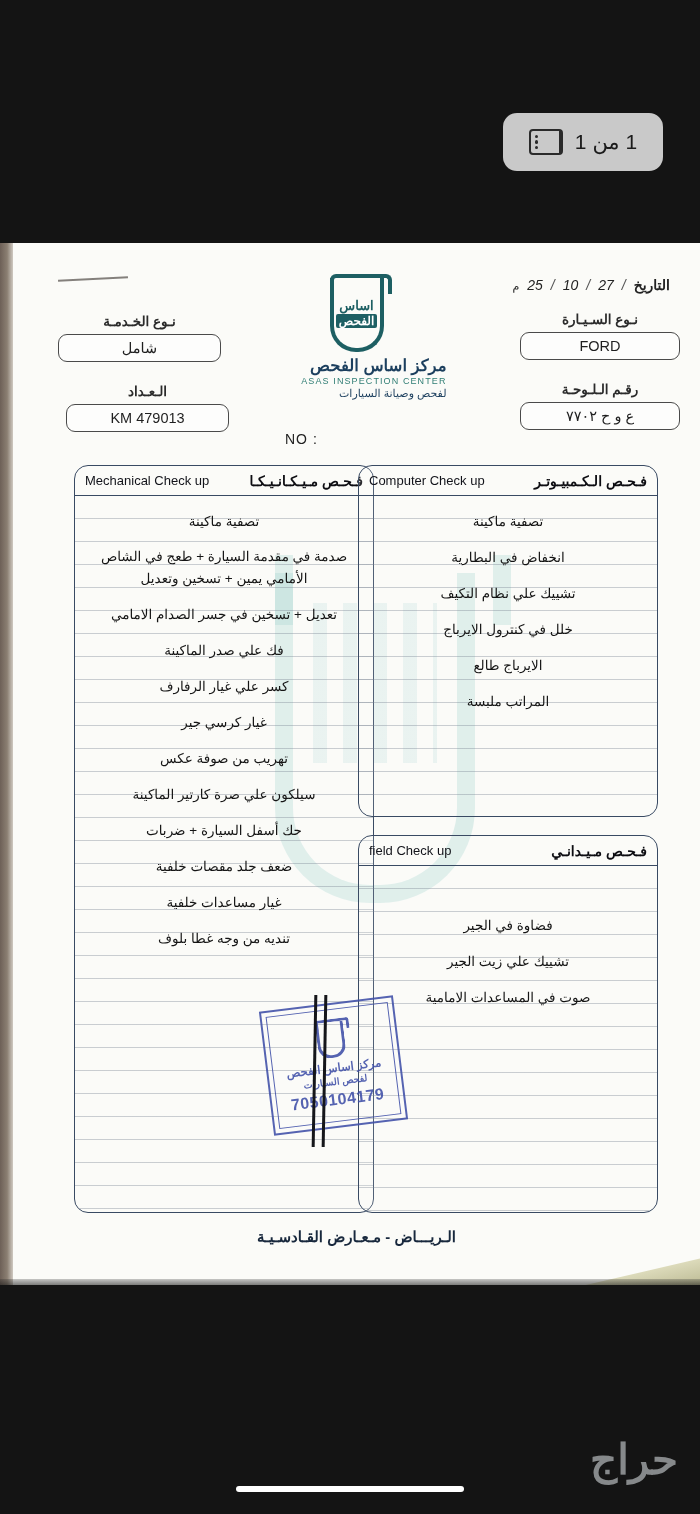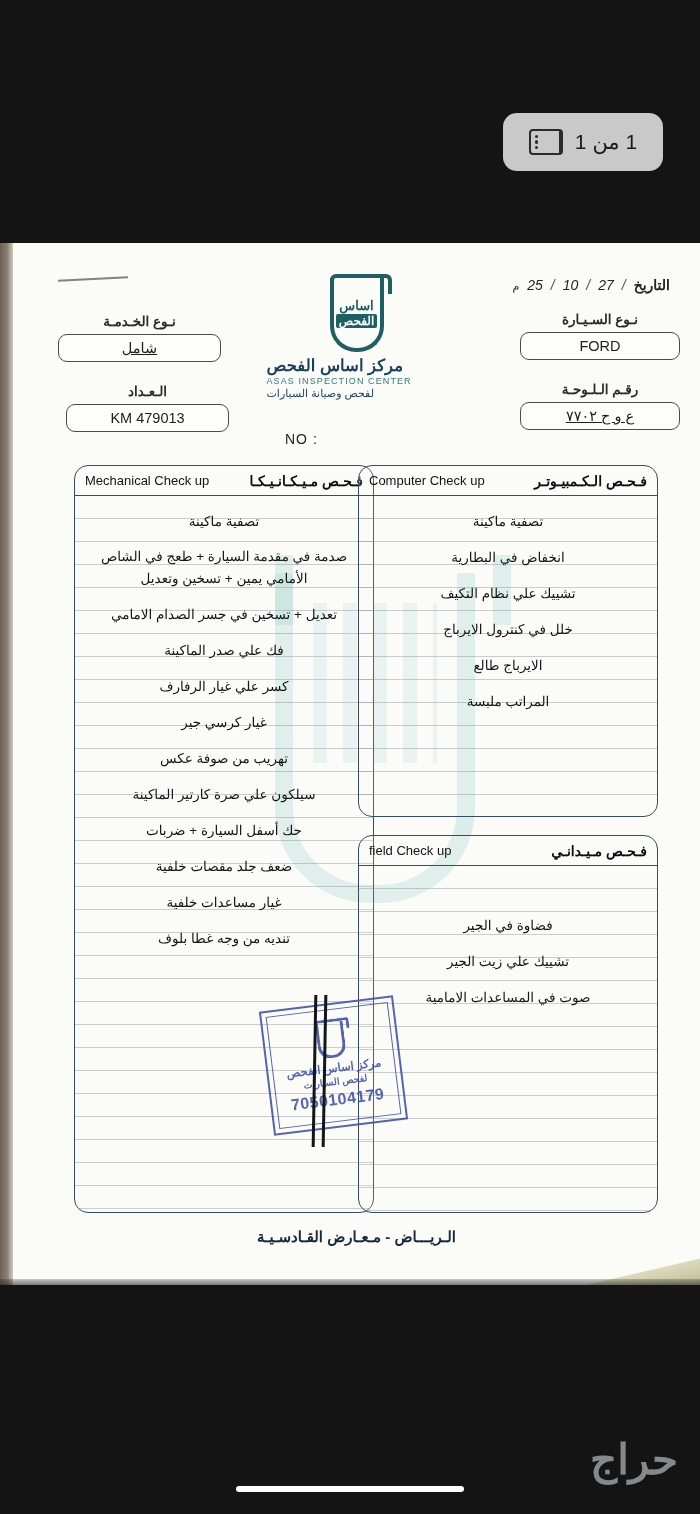--- a/index.html
+++ b/index.html
@@ -72,38 +72,38 @@
       rgba(150,205,200,.20) 0 14px, transparent 14px 30px);
   }
 
   
   .hdr-block { position:absolute; z-index:3; }
   .fld-label { text-align:center; font-size:13.5px; font-weight:700; color:#2b2b2b;
                direction:rtl; letter-spacing:2.5px; white-space:nowrap; }
   .fld-box { border:1.4px solid #4a4a4a; border-radius:9px; background:rgba(255,255,255,.55);
              height:28px; display:flex; align-items:center; justify-content:center;
              font-size:14.5px; color:#1f1f1f; margin-top:5px; }
-  .fld-box.rtl { direction:rtl; letter-spacing:2px;text-decoration:underline; }
+  .fld-box.rtl { direction:rtl; letter-spacing:2px; }
 
   #svc-block { left:45px; top:70px; width:163px; }
   #odo-block { left:53px; top:140px; width:163px; }
 
   #date-row { position:absolute; right:30px; top:34px; direction:rtl;
               display:flex; align-items:baseline; gap:8px; z-index:3;
               font-size:14px; color:#232323; }
   #date-row .d-label { font-weight:700; letter-spacing:1.5px; font-size:14px; }
   #date-row .d-sep { font-style:italic; color:#555; }
   #date-row .d-val { font-style:italic; }
   #date-row .d-suffix { font-size:11px; }
 
   #veh-block { right:20px; top:68px; width:160px; }
   #plate-block { right:20px; top:138px; width:160px; }
 
   #logo-wrap { position:absolute; left:50%; transform:translateX(-50%); top:35px;
-               width:180px; text-align:left; z-index:3; }
+               width:180px; text-align:right; z-index:3; }
   .logo-shield { width:54px; height:74px; margin:0 auto;
                  border:4px solid #1d5f63; border-top:none;
                  border-radius:0 0 26px 26px; position:relative; }
   .logo-shield::before { content:""; position:absolute; left:-4px; top:-4px;
                  width:54px; height:16px; border:4px solid #1d5f63; border-bottom:none;
                  border-radius:6px 6px 0 0; }
   .logo-shield-inner { position:absolute; left:6px; top:8px; right:6px; bottom:8px;
                  display:flex; flex-direction:column; align-items:center;
                  justify-content:center; gap:2px; }
   .logo-ar1, .logo-ar2 { color:#1d5f63; font-weight:700; font-size:13px; direction:rtl;

